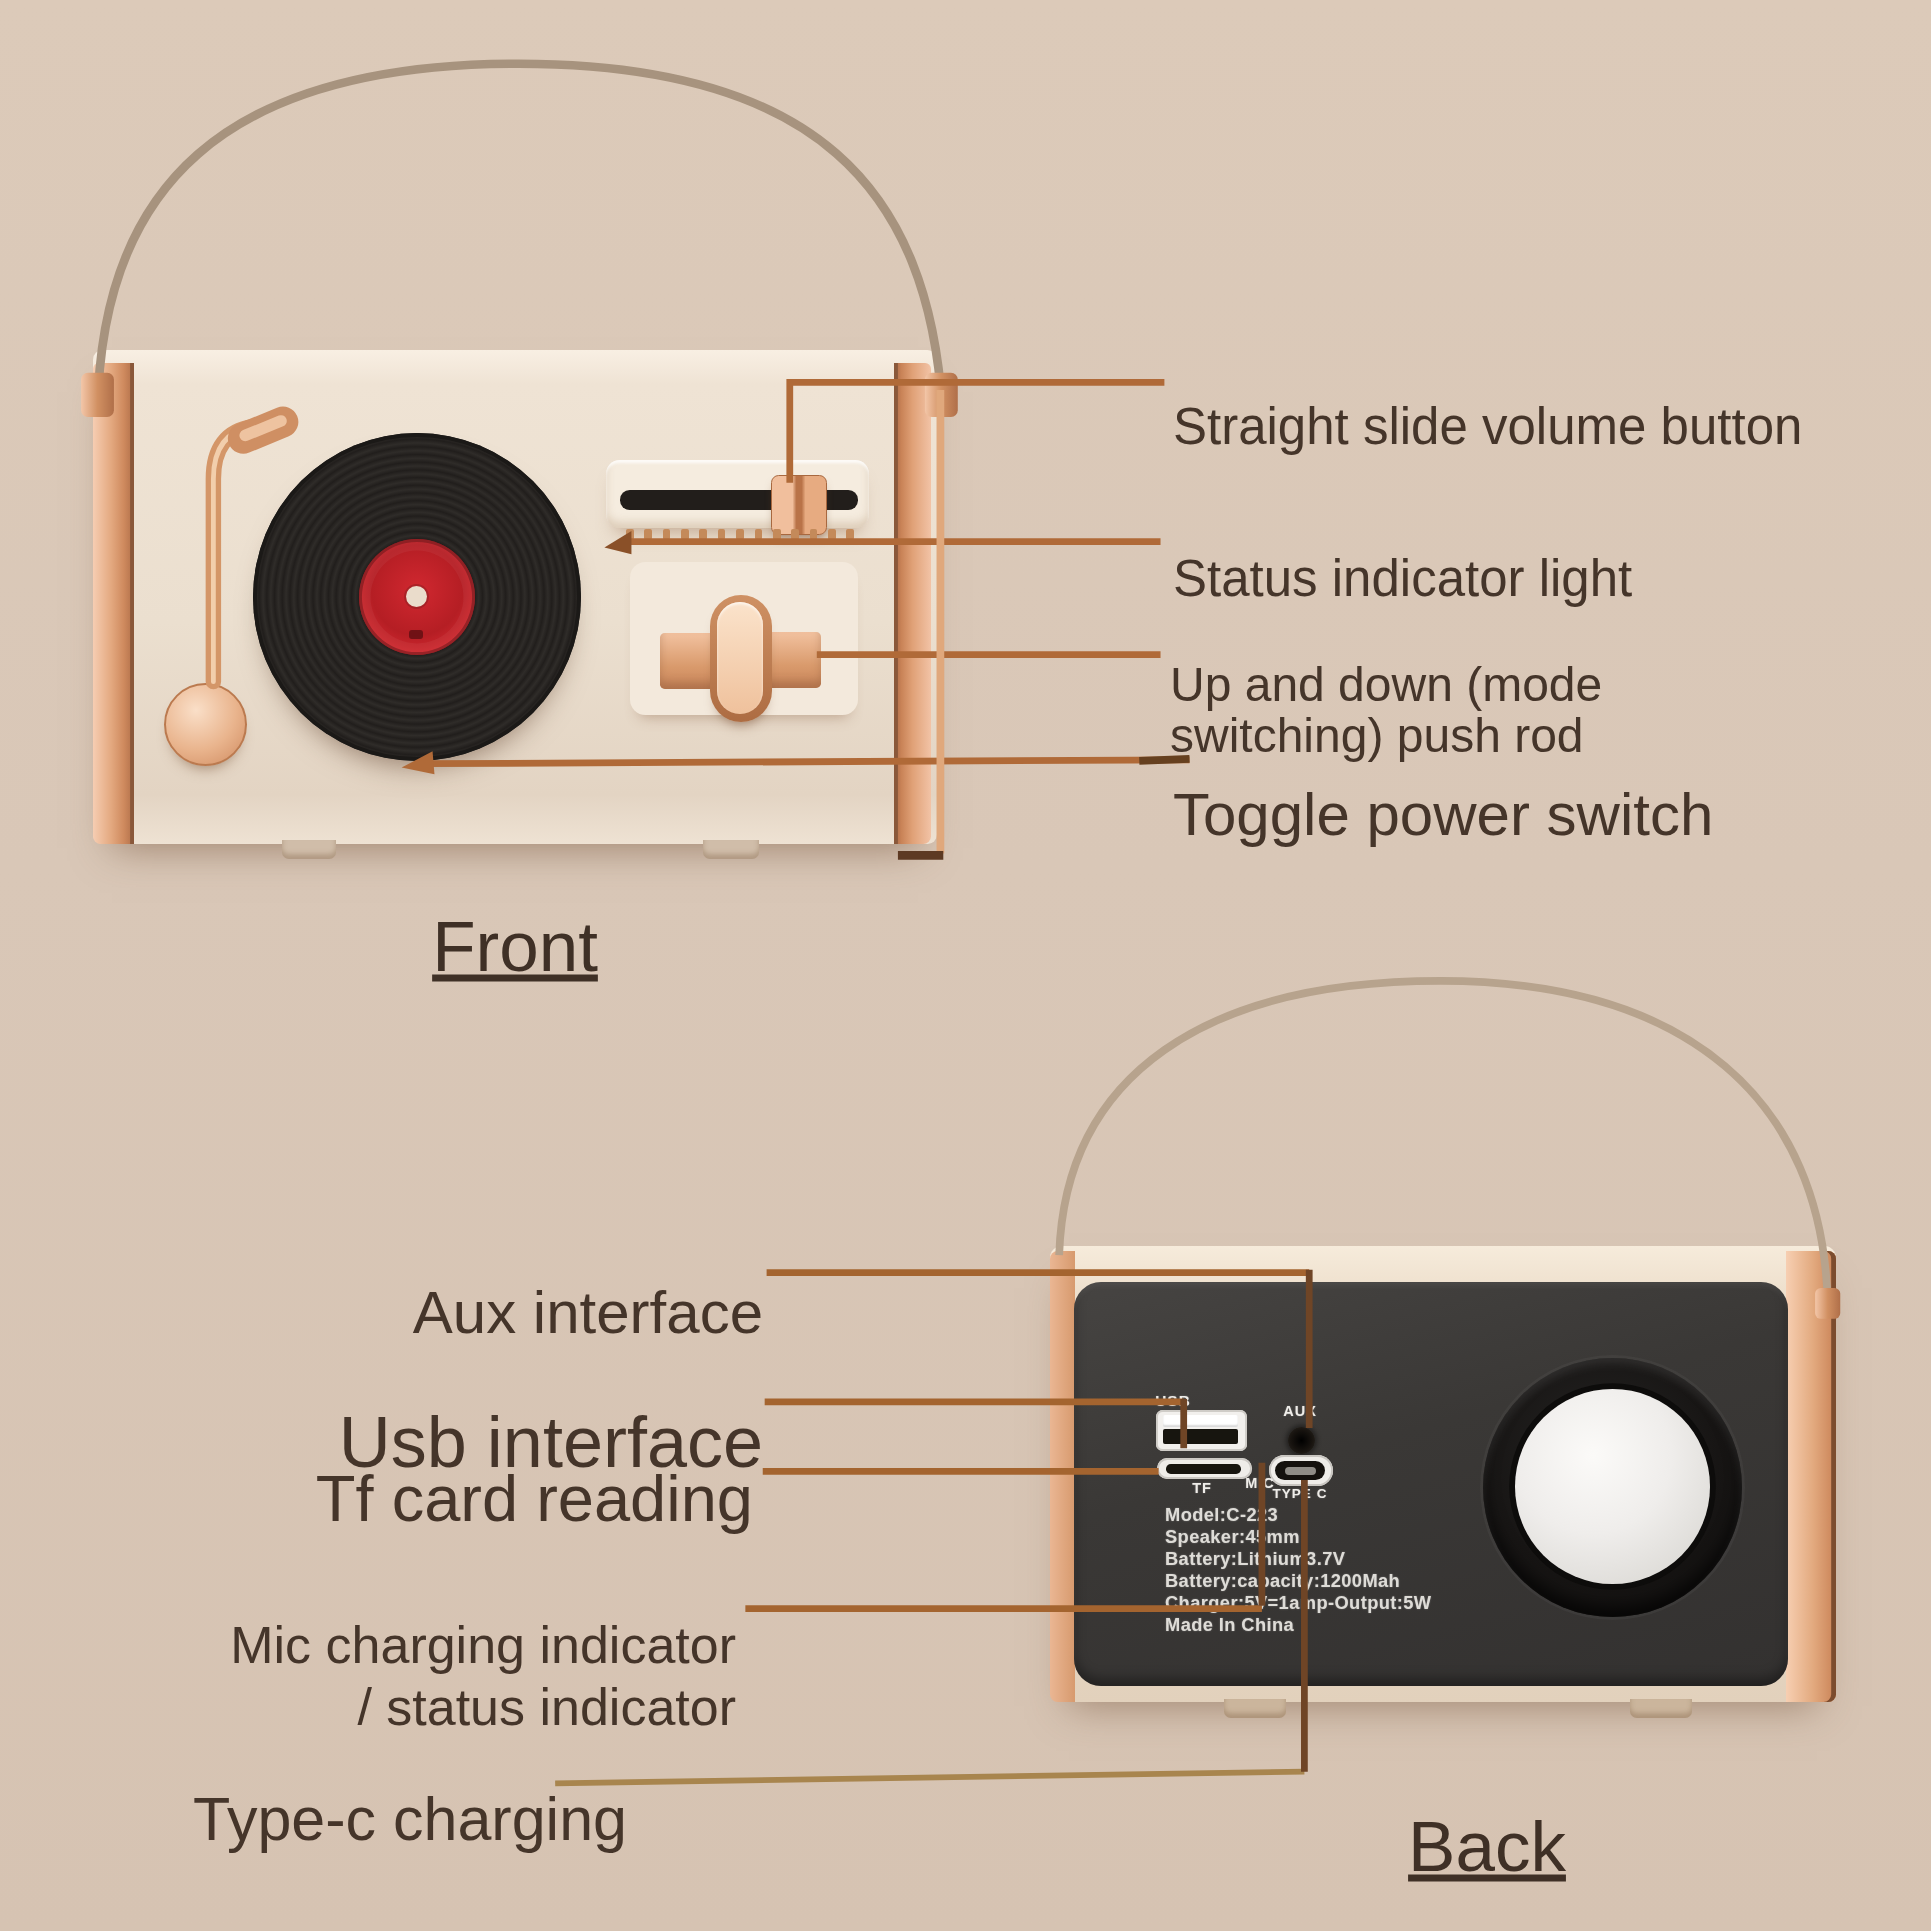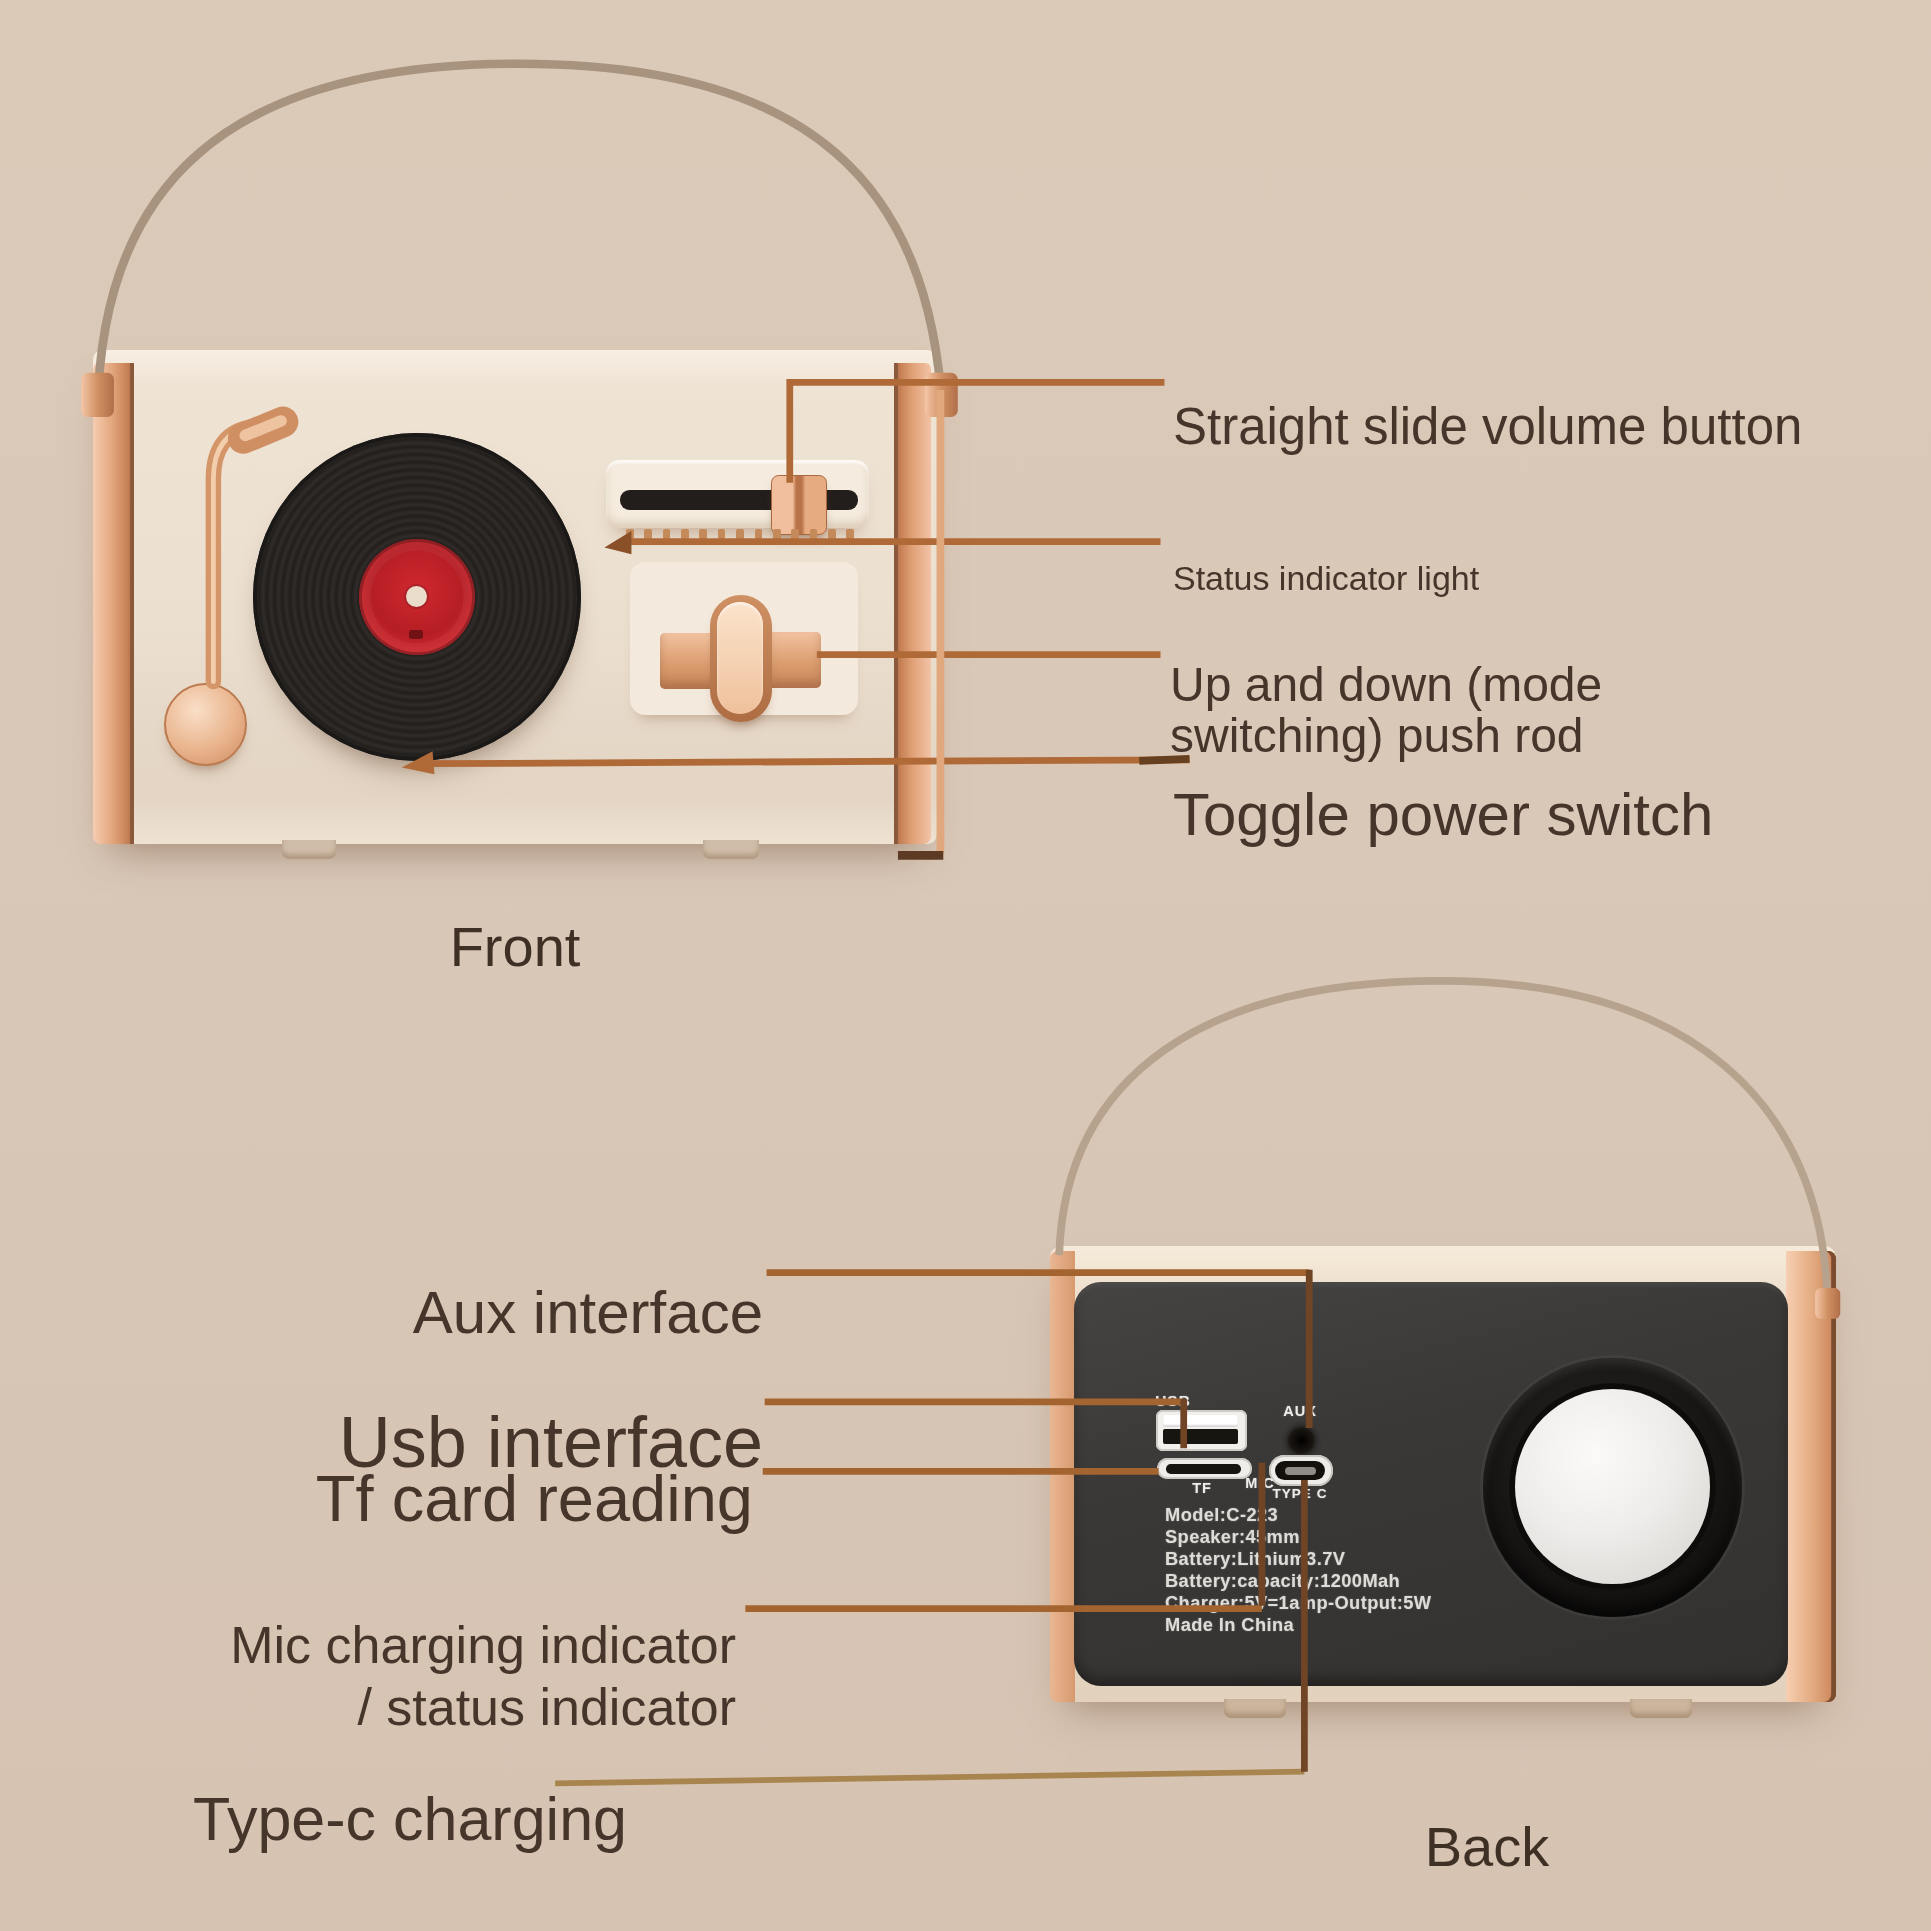--- a/index.html
+++ b/index.html
@@ -5,21 +5,21 @@
   html,body{margin:0;padding:0;background:#d9c7b7;}
   #stage{
     position:relative;width:1931px;height:1931px;overflow:hidden;
     background:linear-gradient(180deg,#dccab9 0%,#d9c7b7 45%,#d6c3b2 100%);
     font-family:"Liberation Sans",sans-serif;color:#44342a;
   }
   .abs{position:absolute;}
   
   .lbl{position:absolute;white-space:nowrap;color:#45352a;transform:translateY(-50%);line-height:1;}
   .lbl-r{text-align:left;}
-  .caption{position:absolute;transform:translate(-50%,-50%);font-size:56px;color:#3f3026;white-space:nowrap;}
+  .caption{position:absolute;transform:translate(-50%,-50%);font-size:71px;color:#3f3026;white-space:nowrap;text-decoration:underline;}
   
   .front-body{left:93px;top:350px;width:844px;height:494px;border-radius:9.7px;
     background:linear-gradient(180deg,#f8efe3 0%,#efe3d4 7%,#ebdfcf 55%,#e3d4c3 90%,#eee2d3 100%);
     box-shadow:0 23px 37px -19.3px rgba(110,75,50,.55);}
   .rail-l{left:93px;top:363px;width:41px;height:481px;border-radius:5.8px 0 0 7.7px;
     background:linear-gradient(90deg,#f6cdb2 0%,#e3a87f 45%,#cf8a5e 75%,#b06f49 100%);
     box-shadow:inset -3.9px 0 0 #8a583a;}
   .rail-r{left:894px;top:363px;width:37px;height:481px;border-radius:0 5.8px 7.7px 0;
     background:linear-gradient(270deg,#f2c3a6 0%,#e0a177 50%,#c98357 80%,#a96845 100%);
     box-shadow:inset 3.9px 0 0 #8a583a;}
@@ -198,21 +198,21 @@
     <line x1="792" y1="1452" x2="1226" y2="1452" stroke="#a4642f" stroke-width="7"></line>
     <line x1="1226" y1="1449" x2="1226" y2="1500" stroke="#6f4526" stroke-width="7"></line>
     <line x1="790" y1="1524" x2="1200" y2="1524" stroke="#a4642f" stroke-width="7"></line>
     <line x1="772" y1="1666" x2="1307" y2="1666" stroke="#a4642f" stroke-width="7"></line>
     <line x1="1307" y1="1663" x2="1307" y2="1515" stroke="#6f4526" stroke-width="7"></line>
     <line x1="575" y1="1847" x2="1351" y2="1835" stroke="#a8854e" stroke-width="6"></line>
     <line x1="1351" y1="1835" x2="1351" y2="1533" stroke="#6f4526" stroke-width="7"></line>
   </svg>
 
   <div class="lbl txt" style="left:1173px;top:386px;font-size:51px;">Straight slide volume button</div>
-  <div class="lbl txt" style="left:1173px;top:538px;font-size:34px;">Status indicator light</div>
+  <div class="lbl txt" style="left:1173px;top:538px;font-size:51px;">Status indicator light</div>
   <div class="lbl txt" style="left:1170px;top:645px;font-size:48px;">Up and down (mode</div>
   <div class="lbl txt" style="left:1170px;top:696px;font-size:48px;">switching) push rod</div>
   <div class="lbl txt" style="left:1173px;top:775px;font-size:60px;">Toggle power switch</div>
 
   <div class="lbl lbl-r txt" style="right:1168px;top:1273px;font-size:60px;">Aux interface</div>
   <div class="lbl lbl-r txt" style="right:1168px;top:1402px;font-size:72px;">Usb interface</div>
   <div class="lbl lbl-r txt" style="right:1178px;top:1458px;font-size:65px;">Tf card reading</div>
   <div class="lbl lbl-r txt" style="right:1195px;top:1605px;font-size:52px;">Mic charging indicator</div>
   <div class="lbl lbl-r txt" style="right:1195px;top:1667px;font-size:52px;">/ status indicator</div>
   <div class="lbl lbl-r txt" style="right:1304px;top:1779px;font-size:61px;">Type-c charging</div>

